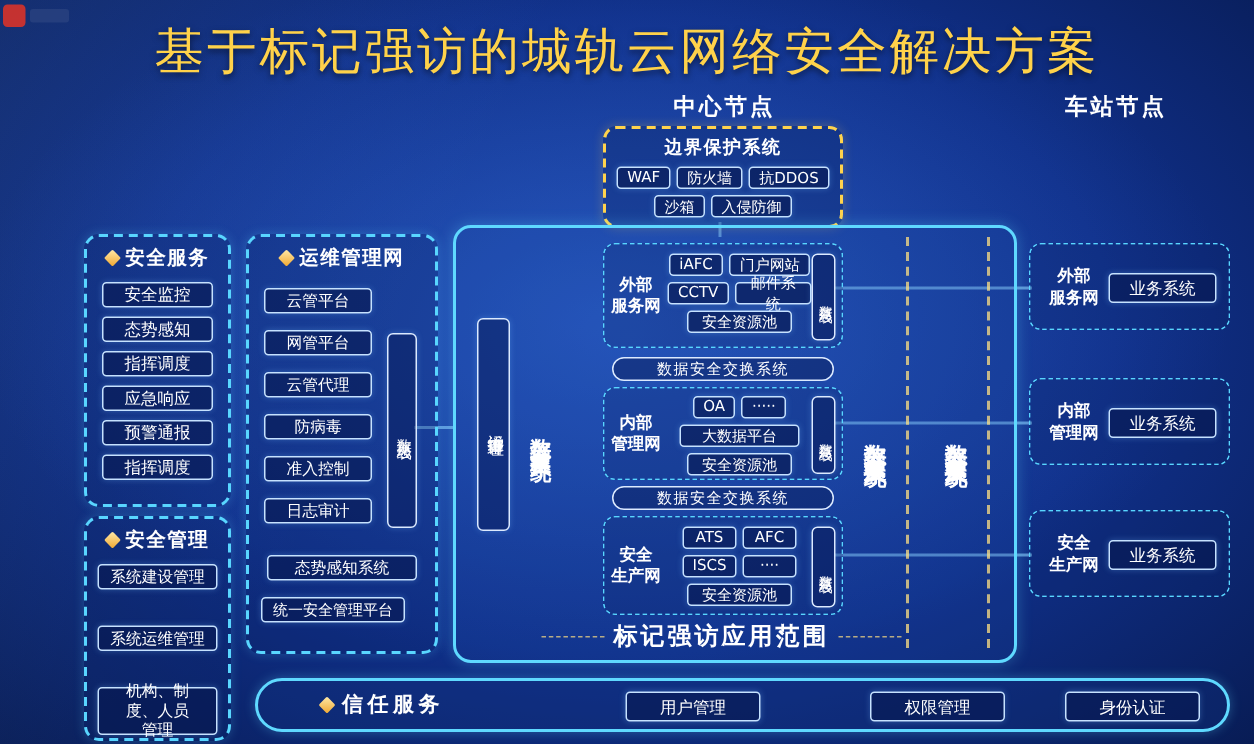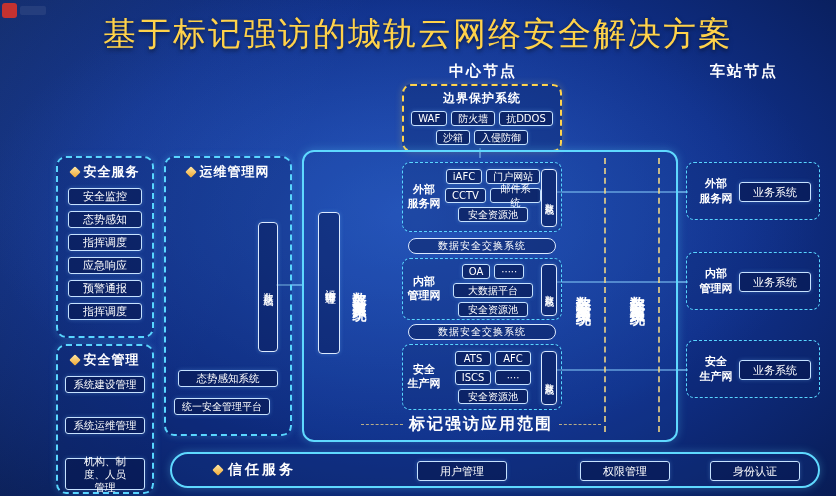--- a/index.html
+++ b/index.html
@@ -128,20 +128,28 @@
       <span class="chip" style="width:80px;font-size:10.5px;text-align:center;">系统运维管理</span>
       <span class="chip" style="width:80px;font-size:10.5px;height:32px;line-height:13px;padding:2px 18px;">机构、制度、人员管理</span>
     </div>
   </div>
 
   <div class="group" style="left:164px;top:156px;width:124px;height:276px;">
     <div class="g-title">
       <span class="diamond"></span>
       <span>运维管理网</span>
     </div>
+    <div class="om-chips">
+      <span class="chip">云管平台</span>
+      <span class="chip">网管平台</span>
+      <span class="chip">云管代理</span>
+      <span class="chip">防病毒</span>
+      <span class="chip">准入控制</span>
+      <span class="chip">日志审计</span>
+    </div>
     <div class="vbar" style="left:92px;top:64px;width:20px;height:130px;">数据总线</div>
     <div class="chip" style="position:absolute;left:12px;top:212px;width:100px;font-size:10.5px;">态势感知系统</div>
     <div class="chip" style="position:absolute;left:8px;top:240px;width:96px;font-size:10px;">统一安全管理平台</div>
   </div>
 
   <div class="center-box">
 
     <div class="dash-v" style="left:300px;top:6px;height:274px;"></div>
     <div class="dash-v" style="left:354px;top:6px;height:274px;"></div>
 

